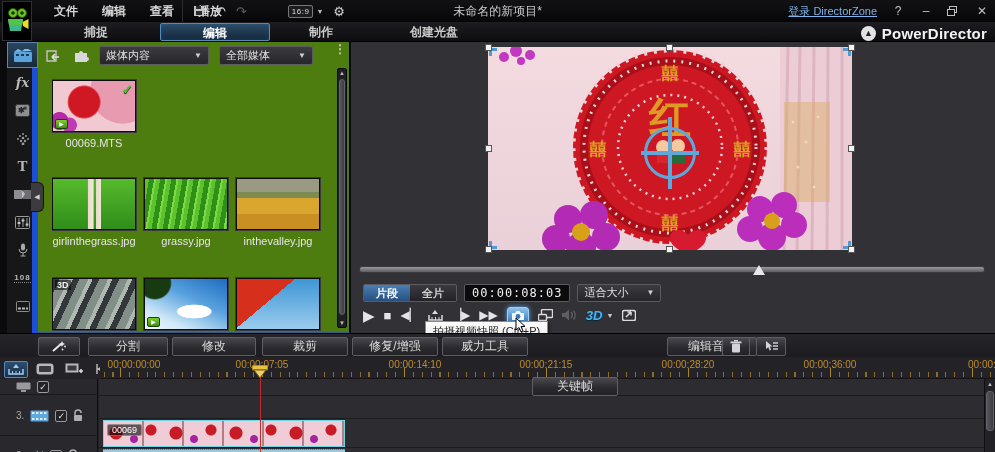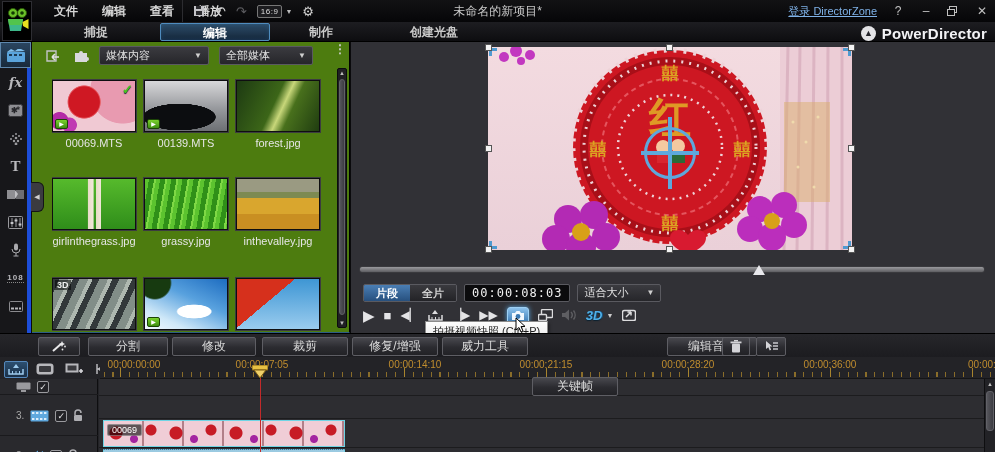--- a/index.html
+++ b/index.html
@@ -7,36 +7,36 @@
   body { position:relative; background:#0a0a0c; font-family:"Liberation Sans",sans-serif; color:#ddd; -webkit-font-smoothing:antialiased; }
 
   
   .titlebar { position:absolute; top:0; left:0; right:0; height:22px; background:linear-gradient(#121214,#060608); z-index:30; }
   .app-logo { position:absolute; top:1px; left:2px; width:30px; height:40px; background:#000; border:1px solid #2e2e33; z-index:40; display:flex; align-items:center; justify-content:center; }
   .menu-row { position:absolute; left:44px; top:0; height:22px; display:flex; align-items:center; gap:4px; }
   .menu-item { padding:2px 10px; font-size:12px; font-weight:bold; color:#d6d6d6; cursor:default; }
   .tb-icons { position:absolute; left:182px; top:0; height:22px; display:flex; align-items:center; gap:10px; border-left:1px solid #2c2c30; padding-left:10px; }
   .tb-icon { font-size:13px; color:#cfcfcf; line-height:1; }
   .tb-icon.dim { color:#5c5c60; }
-  .aspect-badge { font-size:8px; color:#ddd; border:1px solid #777; background:#1c1c1f; padding:1px 3px; border-radius:2px; letter-spacing:0.5px; }
+  .aspect-badge { font-size:8px; color:#ddd; border:1px solid #777; background:#1c1c1f; padding:1px 3px; border-radius:2px; letter-spacing:0.5px;margin-left:31px; }
   .win-title { position:absolute; left:50%; transform:translateX(-50%); top:3px; font-size:12px; color:#c8c8c8; }
   .tb-right { position:absolute; right:6px; top:0; height:22px; display:flex; align-items:center; gap:14px; }
   .login-link { font-size:11px; color:#7fb2e8; text-decoration:underline; }
   .winbtn { font-size:12px; color:#c0c0c0; width:14px; text-align:center; }
 
   
   .tabbar { position:absolute; top:22px; left:0; right:0; height:20px; background:linear-gradient(#1d1d21,#0d0d10); border-bottom:1px solid #000; z-index:20; }
   .tab { position:absolute; top:1px; height:18px; line-height:18px; font-size:12px; font-weight:bold; color:#c9c9c9; text-align:center; }
   .tab.active { border:1px solid #4f8cbe; border-radius:2px; background:linear-gradient(#2c4c68,#14263a); color:#fff; box-shadow:0 0 4px #2a6aa055 inset; }
   .brand { position:absolute; right:8px; top:22px; height:22px; display:flex; align-items:center; gap:6px; z-index:25; }
   .brand-circle { width:15px; height:15px; border-radius:50%; background:#e3e3e6; color:#25252b; font-size:9px; display:flex; align-items:center; justify-content:center; font-weight:bold; }
   .brand-name { font-size:15px; font-weight:bold; color:#f2f2f5; letter-spacing:0.2px; }
 
   
-  .sidebar { position:absolute; top:42px; left:0; width:31px; height:291px; background:#17171a; border-right:4px solid #1d4ed8; z-index:5; }
+  .sidebar { position:absolute; top:42px; left:7px; width:31px; height:291px; background:#17171a; border-right:6px solid #1d4ed8; z-index:5; }
   .side-item { position:relative; width:31px; height:28px; display:flex; align-items:center; justify-content:center; color:#b9b9bd; }
   .side-item.sel { height:26px; border:1px solid #5d87ad; background:linear-gradient(#2a4560,#182a3c); }
   .glyph-fx { font-style:italic; font-weight:bold; font-size:13px; font-family:"DejaVu Serif",serif; }
   .glyph-T { font-family:"Liberation Serif",serif; font-size:15px; font-weight:bold; }
   .glyph-123 { font-size:8px; font-weight:bold; letter-spacing:1px; border-bottom:1px dotted #888; }
   .collapse-tab { position:absolute; left:31px; top:182px; width:13px; height:30px; background:#3b3b40; border:1px solid #141416; border-left:none; border-radius:0 6px 6px 0; color:#cfcfcf; font-size:7px; display:flex; align-items:center; justify-content:center; z-index:6; }
 
   
   .library { position:absolute; top:42px; left:32px; width:318px; height:291px; background:#4d7c0f; border-right:1px solid #000; border-bottom:1px solid #2c5d86; z-index:4; }
   .lib-toolbar { position:absolute; top:0; left:0; right:0; height:27px; display:flex; align-items:center; gap:10px; padding-left:14px; }
@@ -281,30 +281,20 @@
 
   <div class="grid">
 
     <div class="cell" style="left:0;top:8px;">
       <div class="thumb t-doily">
         <span class="badge-cam">▶</span>
         <span class="badge-check">✓</span>
       </div>
       <div class="tlabel">00069.MTS</div>
     </div>
-    <div class="cell" style="left:92px;top:8px;">
-      <div class="thumb t-car">
-        <span class="badge-cam">▶</span>
-      </div>
-      <div class="tlabel">00139.MTS</div>
-    </div>
-    <div class="cell" style="left:184px;top:8px;">
-      <div class="thumb t-forest"></div>
-      <div class="tlabel">forest.jpg</div>
-    </div>
 
     <div class="cell" style="left:0;top:106px;">
       <div class="thumb t-girl"></div>
       <div class="tlabel">girlinthegrass.jpg</div>
     </div>
     <div class="cell" style="left:92px;top:106px;">
       <div class="thumb t-grass"></div>
       <div class="tlabel">grassy.jpg</div>
     </div>
     <div class="cell" style="left:184px;top:106px;">

